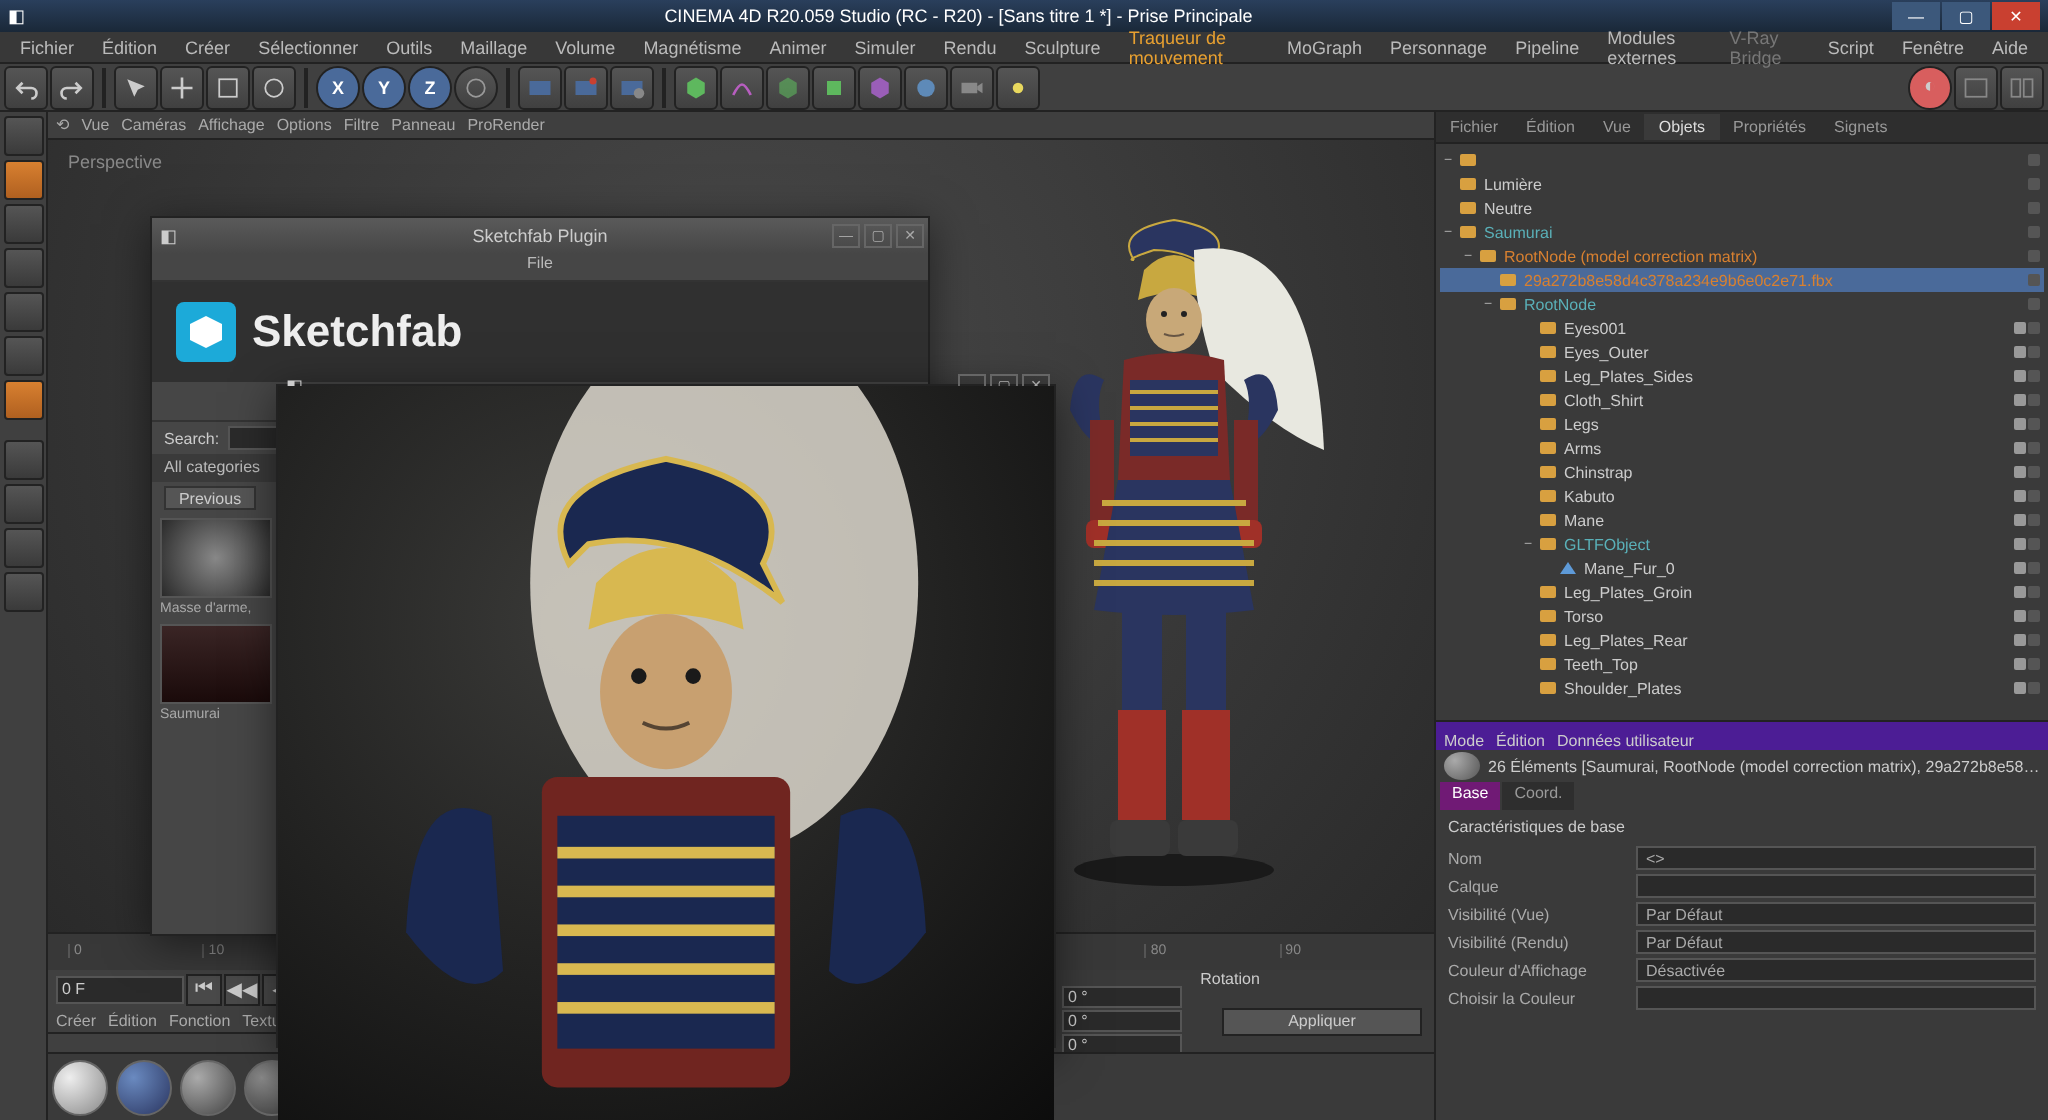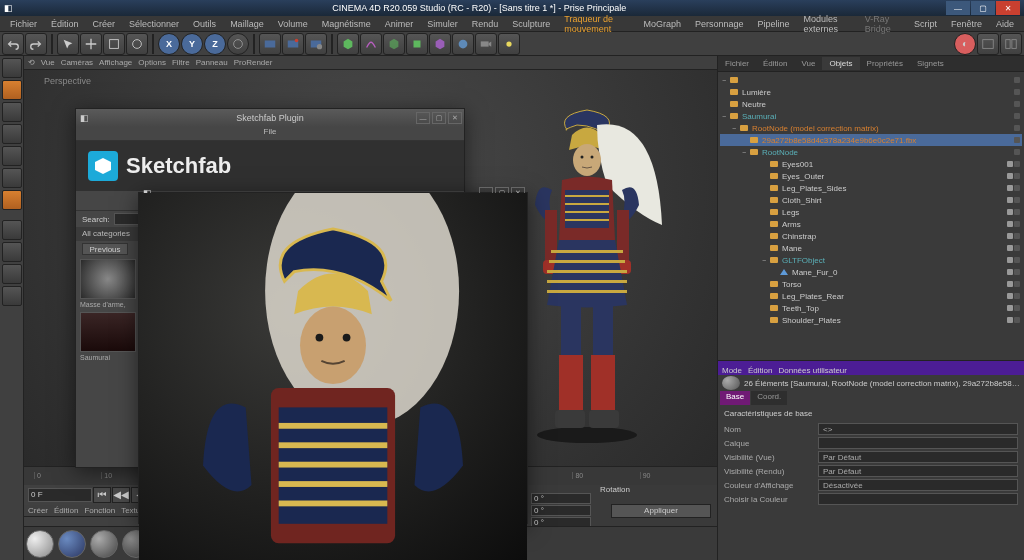--- a/index.html
+++ b/index.html
@@ -19,21 +19,21 @@
 .tbtn svg { width: 14px; height: 14px; }
 .tgrp { display: flex; gap: 1px; }
 .divider { width: 2px; height: 20px; background: #222; margin: 0 2px; }
 .body-area { display: flex; height: 504px; }
 .left-tools { width: 24px; background: #404040; border-right: 1px solid #222; display: flex; flex-direction: column; gap: 2px; padding: 2px; }
 .ltool { width: 20px; height: 20px; background: linear-gradient(#555,#3a3a3a); border: 1px solid #222; border-radius: 2px; }
 .ltool.orange { background: linear-gradient(#d88030,#b06020); }
 .viewport-wrap { flex: 1; display: flex; flex-direction: column; border-right: 1px solid #222; position: relative; }
 .subbar { height: 14px; background: #3f3f3f; display: flex; align-items: center; gap: 6px; padding: 0 4px; font-size: 8px; color: #aaa; border-bottom: 1px solid #222; }
 .viewport { flex: 1; background: radial-gradient(circle at 50% 30%, #4a4a4a, #2a2a2a); position: relative; overflow: hidden; }
-.hud { position:absolute; top:6px; left:20px; font-size:9px; color:#888; }
+.hud { position:absolute; top:6px; left:10px; font-size:9px; color:#888; }
 .samurai { position: absolute; right: 40px; top: 25px; width: 180px; height: 350px; }
 .timeline-area { height: 60px; background: #404040; border-top: 1px solid #222; display: flex; flex-direction: column; }
 .time-ruler { height: 18px; background: #383838; display: flex; align-items: center; padding: 0 10px; font-size: 7px; color: #888; }
 .tick { flex: 1; text-align: left; border-left: 1px solid #555; padding-left: 2px; }
 .play-controls { height: 20px; display: flex; align-items: center; gap: 1px; padding: 0 4px; }
 .pbtn { width: 18px; height: 16px; background: #4a4a4a; border: 1px solid #222; display: flex; align-items: center; justify-content: center; }
 .coord-panel { flex: 1; background: #3a3a3a; display: flex; align-items: center; justify-content: center; gap: 20px; padding: 2px; }
 .coord-col { display: flex; flex-direction: column; gap: 1px; font-size: 8px; }
 .coord-row { display: flex; align-items: center; gap: 2px; }
 .coord-row input { width: 60px; height: 11px; background: #2a2a2a; border: 1px solid #555; color: #ccc; font-size: 8px; padding: 0 2px; }
@@ -625,20 +625,37 @@
           <span class="tree-indent"></span>
           <span class="tree-indent"></span>
           <span class="tree-indent"></span>
           <span class="tree-indent"></span>
           <span class="tree-exp"></span>
           <span class="tree-icon">
             <svg width="10" height="8">
               <rect x="1" y="1" width="8" height="6" fill="#d8a040" rx="1"></rect>
             </svg>
           </span>
+          <span class="tree-label ">Kabuto</span>
+          <span class="tree-dots">
+            <span class="dot on"></span>
+            <span class="dot"></span>
+          </span>
+        </div>
+        <div class="tree-row" style="">
+          <span class="tree-indent"></span>
+          <span class="tree-indent"></span>
+          <span class="tree-indent"></span>
+          <span class="tree-indent"></span>
+          <span class="tree-exp"></span>
+          <span class="tree-icon">
+            <svg width="10" height="8">
+              <rect x="1" y="1" width="8" height="6" fill="#d8a040" rx="1"></rect>
+            </svg>
+          </span>
           <span class="tree-label ">Mane</span>
           <span class="tree-dots">
             <span class="dot on"></span>
             <span class="dot"></span>
           </span>
         </div>
         <div class="tree-row" style="">
           <span class="tree-indent"></span>
           <span class="tree-indent"></span>
           <span class="tree-indent"></span>
@@ -661,20 +678,37 @@
           <span class="tree-indent"></span>
           <span class="tree-indent"></span>
           <span class="tree-indent"></span>
           <span class="tree-exp"></span>
           <span class="tree-icon">
             <svg width="10" height="8">
               <path d="M1 7L5 1l4 6z" fill="#5e9ad8"></path>
             </svg>
           </span>
           <span class="tree-label ">Mane_Fur_0</span>
+          <span class="tree-dots">
+            <span class="dot on"></span>
+            <span class="dot"></span>
+          </span>
+        </div>
+        <div class="tree-row" style="">
+          <span class="tree-indent"></span>
+          <span class="tree-indent"></span>
+          <span class="tree-indent"></span>
+          <span class="tree-indent"></span>
+          <span class="tree-exp"></span>
+          <span class="tree-icon">
+            <svg width="10" height="8">
+              <rect x="1" y="1" width="8" height="6" fill="#d8a040" rx="1"></rect>
+            </svg>
+          </span>
+          <span class="tree-label ">Leg_Plates_Groin</span>
           <span class="tree-dots">
             <span class="dot on"></span>
             <span class="dot"></span>
           </span>
         </div>
         <div class="tree-row" style="">
           <span class="tree-indent"></span>
           <span class="tree-indent"></span>
           <span class="tree-indent"></span>
           <span class="tree-indent"></span>

